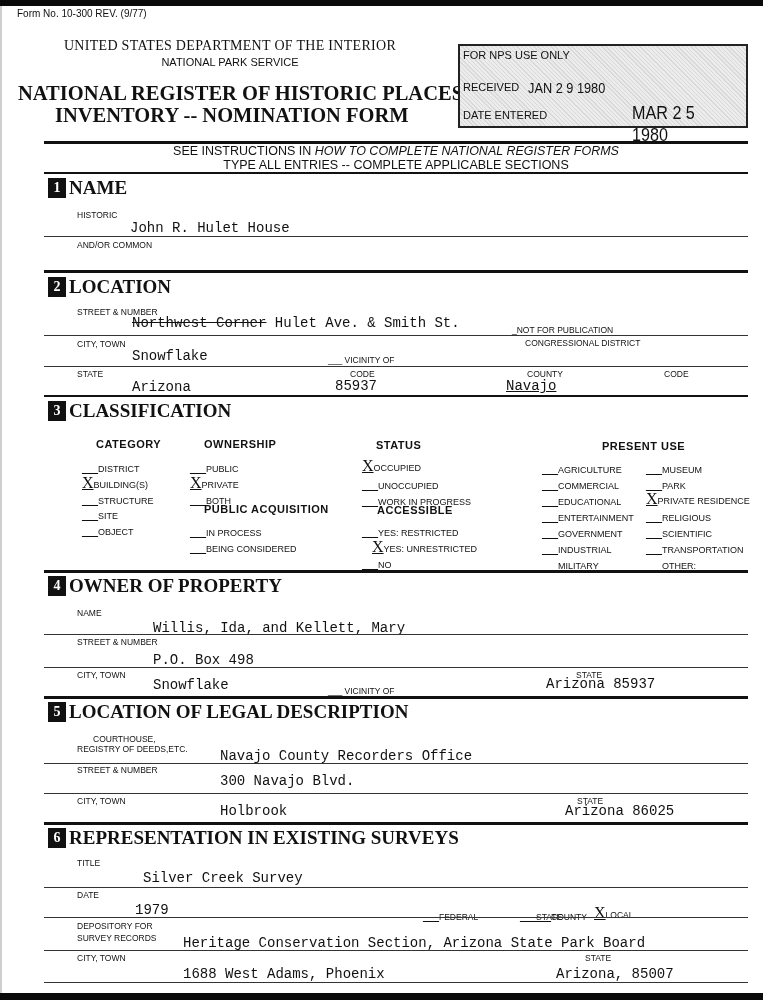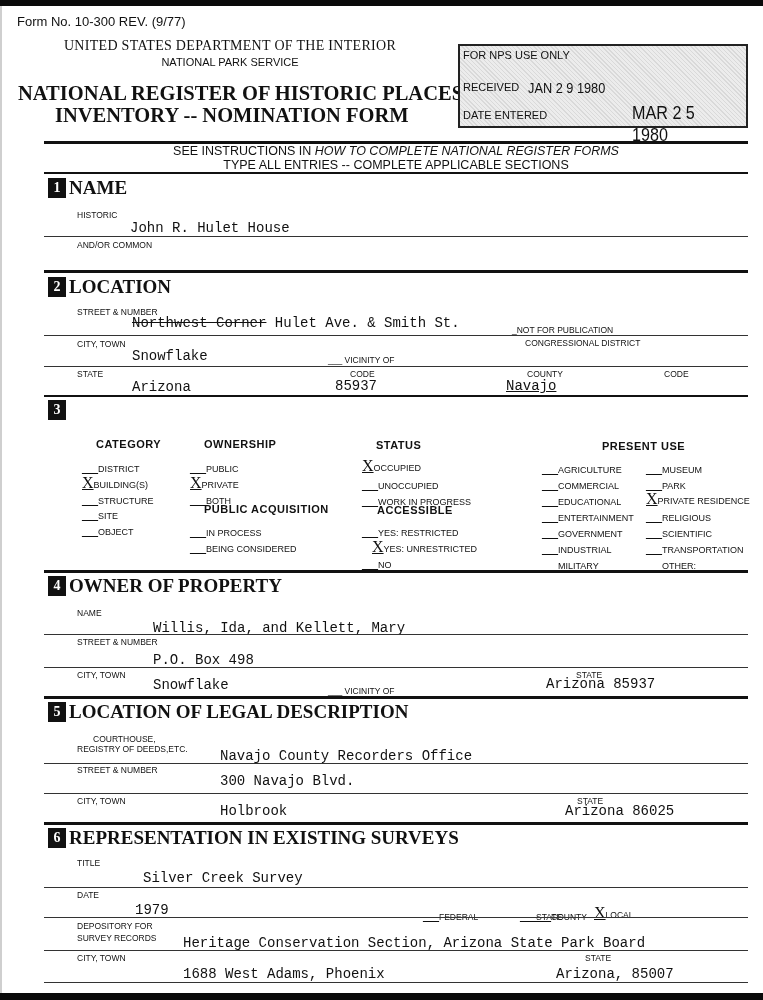--- a/index.html
+++ b/index.html
@@ -1,21 +1,21 @@
 <!DOCTYPE html>
 <html><head>
 <meta charset="utf-8">
 <style>
   html, body { margin:0; padding:0; }
   body { width:763px; height:1000px; background:#fff; position:relative; overflow:hidden; color:#111; font-family:"Liberation Sans", sans-serif; }
   .topbar { position:absolute; left:0; top:0; width:763px; height:6px; background:#0a0a0a; }
   .leftedge { position:absolute; left:0; top:6px; width:2px; height:994px; background:#cfcfcf; }
   .bottombar { position:absolute; left:0; top:993px; width:763px; height:7px; background:#0a0a0a; }
   .abs { position:absolute; white-space:nowrap; }
-  .formno { left:17px; top:14px; font-size:13px; }
+  .formno { left:17px; top:8px; font-size:10px; }
   .dept { left:0; width:460px; text-align:center; top:38px; font-family:"Liberation Serif", serif; font-size:14px; letter-spacing:0.3px; }
   .nps { left:0; width:460px; text-align:center; top:56px; font-size:11px; }
   .title1 { left:18px; top:82px; font-family:"Liberation Serif", serif; font-weight:bold; font-size:20.5px; }
   .title2 { left:55px; top:104px; font-family:"Liberation Serif", serif; font-weight:bold; font-size:20.5px; }
   .npsbox { position:absolute; left:458px; top:44px; width:286px; height:80px; border:2px solid #222; background:repeating-linear-gradient(45deg,#d9d9d9 0 1px,#ececec 1px 3px); }
   .npsbox .lbl { position:absolute; font-size:11px; }
   .stamp { position:absolute; font-family:"Liberation Sans Narrow","Liberation Sans", sans-serif; font-size:15px; transform:scaleX(0.85); transform-origin:left; }
   .rule { position:absolute; left:44px; width:704px; background:#111; }
   .thick { height:3px; }
   .thin { height:1px; background:#333; }
@@ -82,20 +82,21 @@
 <div class="lab" style="left:350px;top:369px;">CODE</div>
 <div class="lab" style="left:527px;top:369px;">COUNTY</div>
 <div class="lab" style="left:664px;top:369px;">CODE</div>
 <div class="typed" style="left:132px;top:379px;">Arizona</div>
 <div class="typed" style="left:335px;top:378px;">85937</div>
 <div class="typed" style="left:506px;top:378px;text-decoration:underline;">Navajo</div>
 <div class="rule thick" style="top:395px;height:2px;"></div>
 
 <div class="sechead" style="top:400px;">
   <div class="secnum">3</div>
+  <div class="sectitle">CLASSIFICATION</div>
 </div>
 
 <div class="colhead" style="left:96px;top:438px;">CATEGORY</div>
 <div class="opt" style="left:82px;top:458px;"><span class="mark">__</span><span>DISTRICT</span></div>
 <div class="opt" style="left:82px;top:474px;"><span class="mark">X</span><span>BUILDING(S)</span></div>
 <div class="opt" style="left:82px;top:490px;"><span class="mark">__</span><span>STRUCTURE</span></div>
 <div class="opt" style="left:82px;top:505px;"><span class="mark">__</span><span>SITE</span></div>
 <div class="opt" style="left:82px;top:521px;"><span class="mark">__</span><span>OBJECT</span></div>
 
 <div class="colhead" style="left:204px;top:438px;">OWNERSHIP</div>

